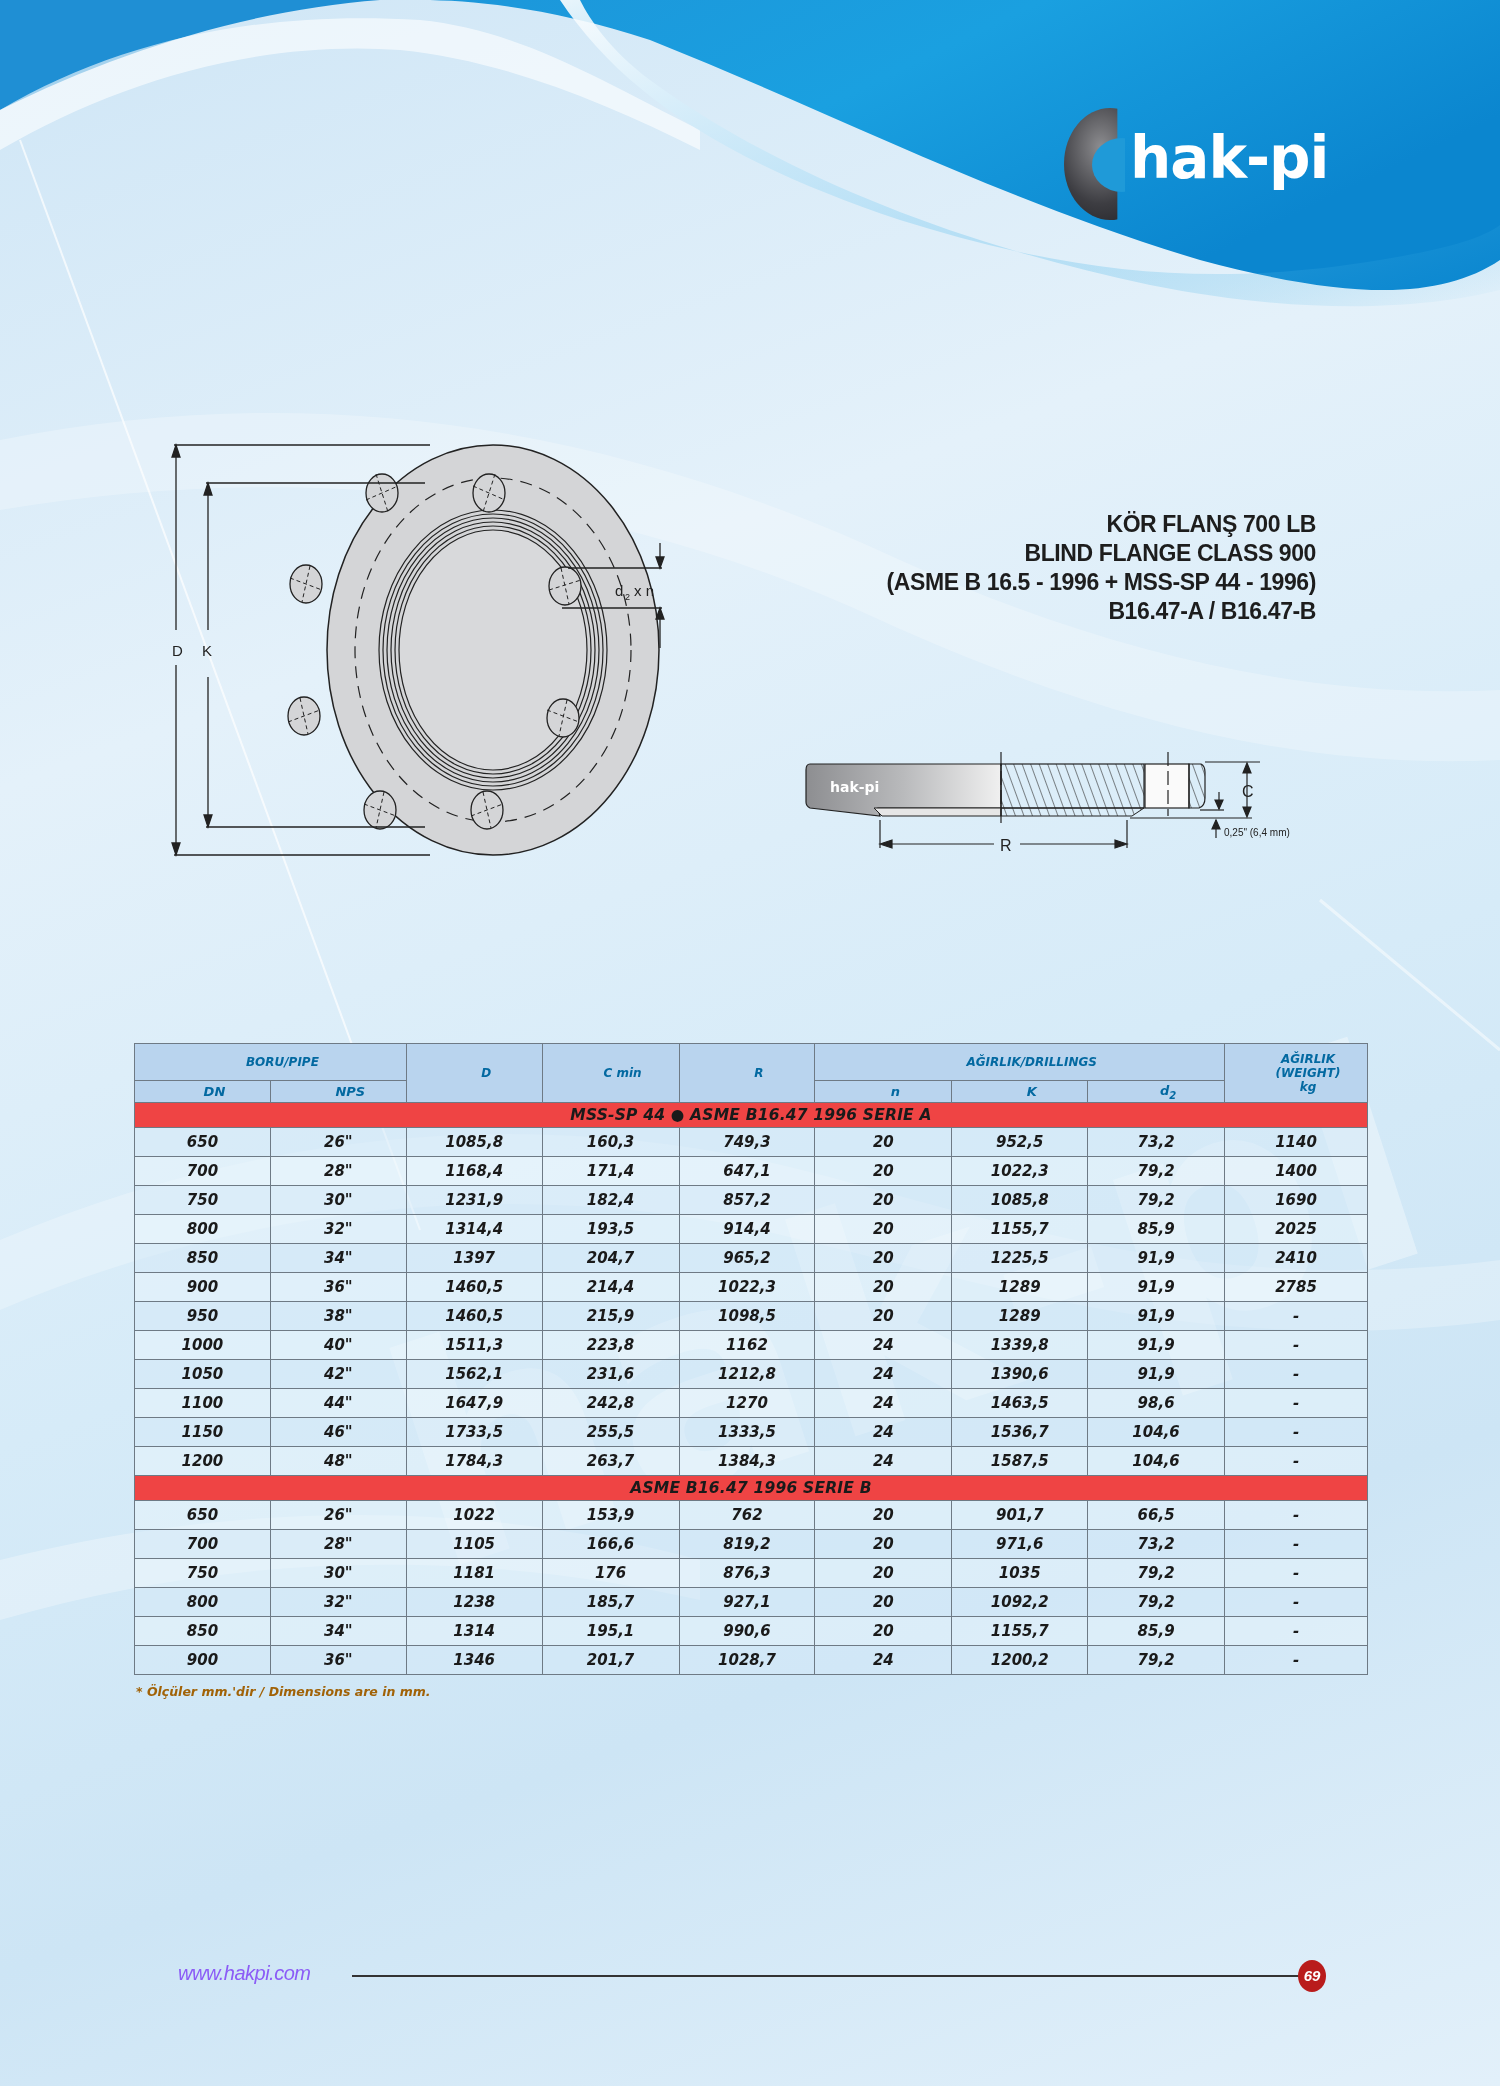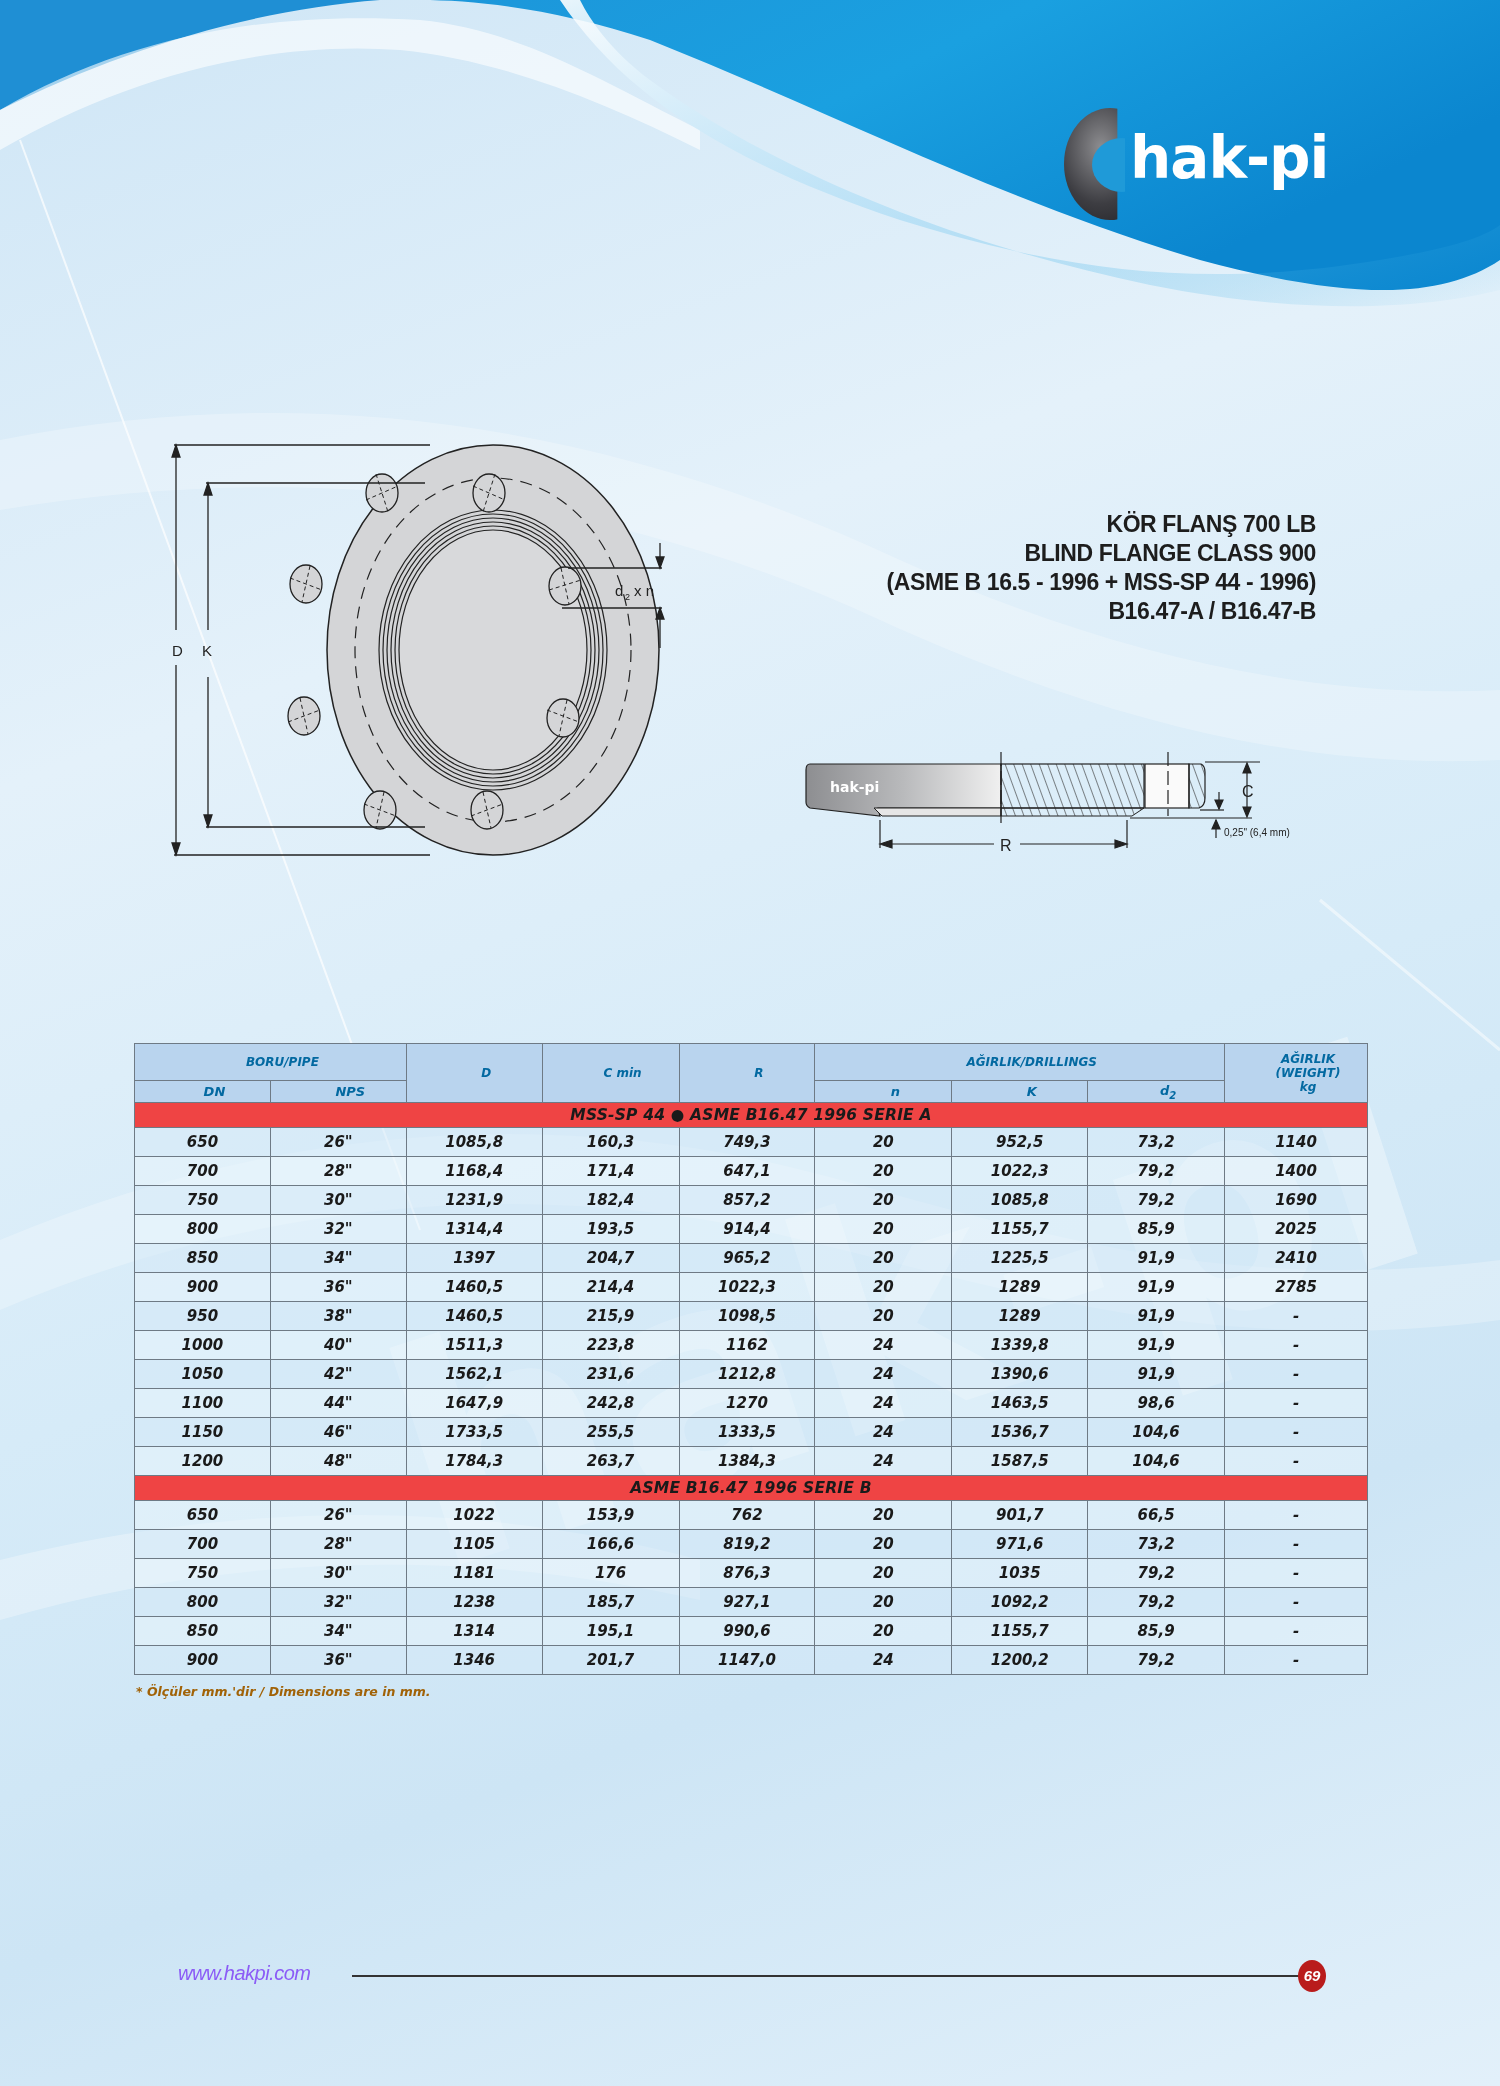--- a/index.html
+++ b/index.html
@@ -477,21 +477,21 @@
         <td>20</td>
         <td>1155,7</td>
         <td>85,9</td>
         <td>-</td>
       </tr>
       <tr class="data">
         <td>900</td>
         <td>36"</td>
         <td>1346</td>
         <td>201,7</td>
-        <td>1147,0</td>
+        <td>1028,7</td>
         <td>24</td>
         <td>1200,2</td>
         <td>79,2</td>
         <td>-</td>
       </tr>
     </tbody>
 </table>
 
 <div class="footnote">* Ölçüler mm.'dir / Dimensions are in mm.</div>
 

